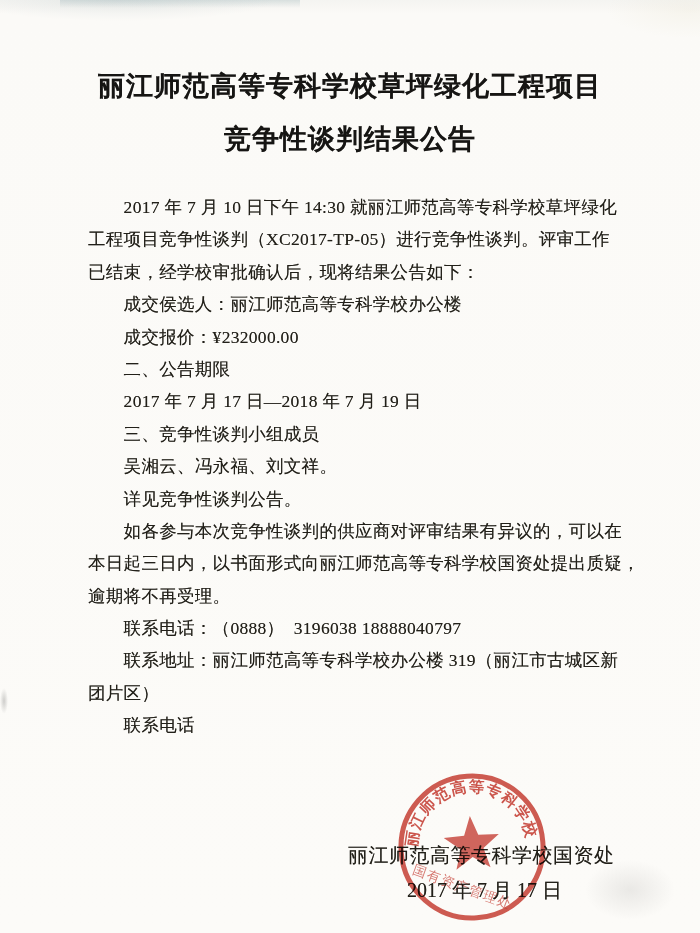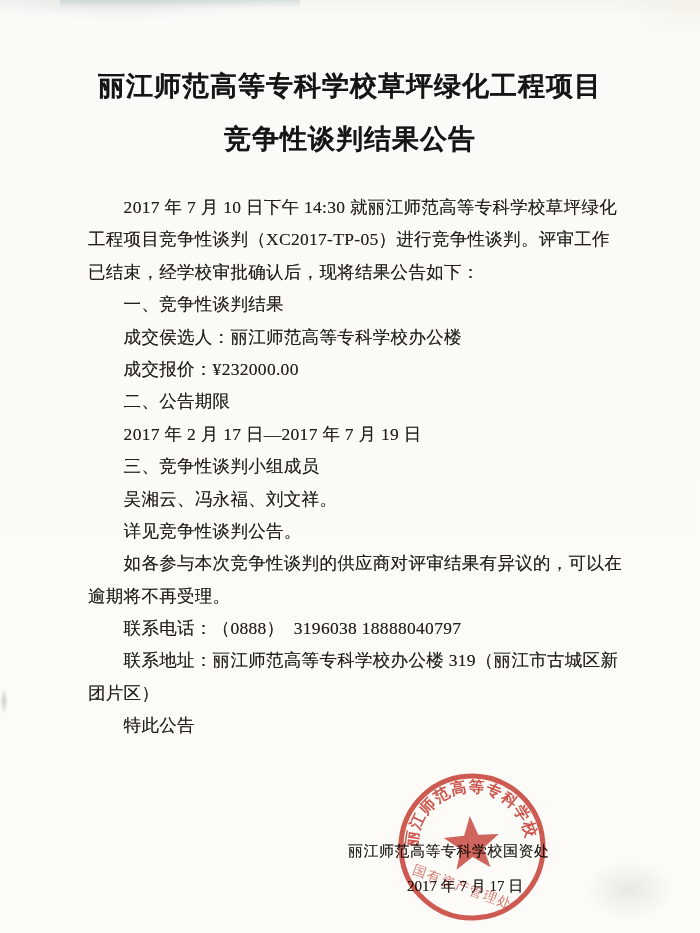--- a/index.html
+++ b/index.html
@@ -20,21 +20,21 @@
     text-shadow:0 0 .5px rgba(20,20,20,.55);
   }
   .title.l1{top:68px;}
   .title.l2{top:121px;}
   .docbody{
     position:absolute;left:88px;top:191px;width:560px;
     font-size:17.5px;color:#222019;
     text-shadow:0 0 .4px rgba(30,28,24,.5);
   }
   .line{height:32.4px;line-height:32.4px;white-space:pre;letter-spacing:.3px;}
-  .sig{position:absolute;font-size:15px;color:#222019;white-space:pre;
+  .sig{position:absolute;font-size:20px;color:#222019;white-space:pre;
        text-shadow:0 0 .4px rgba(30,28,24,.5);font-family:Liberation Serif, serif;}
   .sig.org{top:842px;left:348px;letter-spacing:.5px;}
   .sig.date{top:877px;left:407px;}
   .seal{position:absolute;left:392px;top:767px;width:160px;height:160px;
         mix-blend-mode:multiply;opacity:.92;transform:rotate(-4deg);}
   .smudge{position:absolute;pointer-events:none;}
   .smudge.a{left:0;top:688px;width:8px;height:26px;
     background:radial-gradient(closest-side,rgba(120,120,118,.35),rgba(120,120,118,0));}
   .smudge.b{left:585px;top:860px;width:90px;height:60px;
     background:radial-gradient(closest-side,rgba(150,148,145,.18),rgba(150,148,145,0));}
@@ -46,34 +46,34 @@
 
 <div class="page">
 
   <div class="title l1">丽江师范高等专科学校草坪绿化工程项目</div>
   <div class="title l2">竞争性谈判结果公告</div>
 
   <div class="docbody">
     <div class="line">　　2017 年 7 月 10 日下午 14:30 就丽江师范高等专科学校草坪绿化</div>
     <div class="line">工程项目竞争性谈判（XC2017-TP-05）进行竞争性谈判。评审工作</div>
     <div class="line">已结束，经学校审批确认后，现将结果公告如下：</div>
-    <div class="line">　　一、竞争性谈判结果</div>
     <div class="line">　　成交侯选人：丽江师范高等专科学校办公楼</div>
     <div class="line">　　成交报价：¥232000.00</div>
     <div class="line">　　二、公告期限</div>
-    <div class="line">　　2017 年 2 月 17 日—2017 年 7 月 19 日</div>
+    <div class="line">　　2017 年 7 月 17 日—2018 年 7 月 19 日</div>
     <div class="line">　　三、竞争性谈判小组成员</div>
     <div class="line">　　吴湘云、冯永福、刘文祥。</div>
     <div class="line">　　详见竞争性谈判公告。</div>
     <div class="line">　　如各参与本次竞争性谈判的供应商对评审结果有异议的，可以在</div>
+    <div class="line">本日起三日内，以书面形式向丽江师范高等专科学校国资处提出质疑，</div>
     <div class="line">逾期将不再受理。</div>
     <div class="line">　　联系电话：（0888）  3196038 18888040797</div>
     <div class="line">　　联系地址：丽江师范高等专科学校办公楼 319（丽江市古城区新</div>
     <div class="line">团片区）</div>
-    <div class="line">　　特此公告</div>
+    <div class="line">　　联系电话</div>
   </div>
 
   <div class="sig org">丽江师范高等专科学校国资处</div>
   <div class="sig date">2017 年 7 月 17 日</div>
 
   <svg class="seal" viewBox="0 0 160 160" xmlns="http://www.w3.org/2000/svg">
     <defs>
       <path id="sealArc" d="M 25.2,75.2 A 55,55 0 0 1 134.8,75.2" fill="none"></path>
     </defs>
     <circle cx="80" cy="80" r="71" fill="none" stroke="#c5342a" stroke-width="5" opacity="0.88"></circle>

